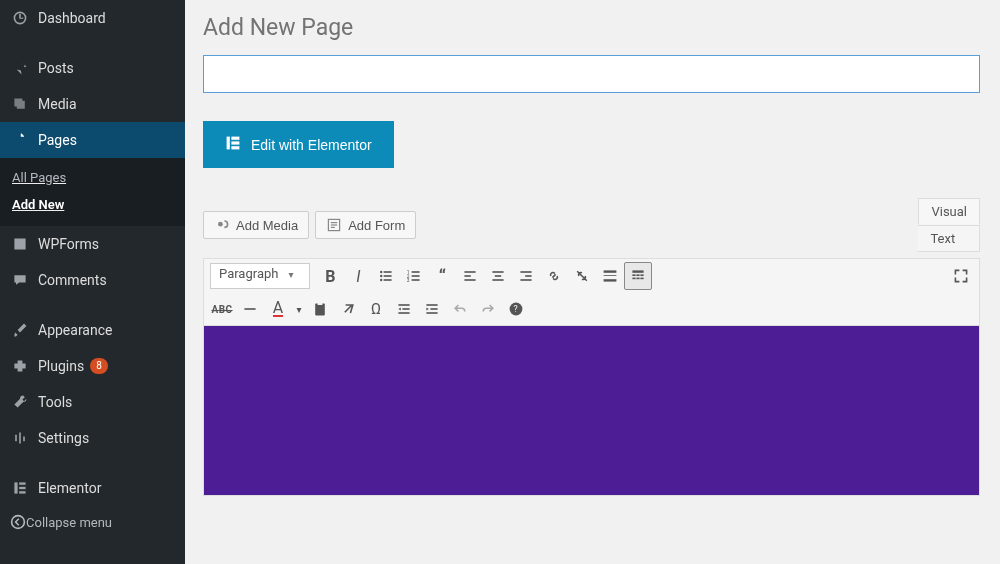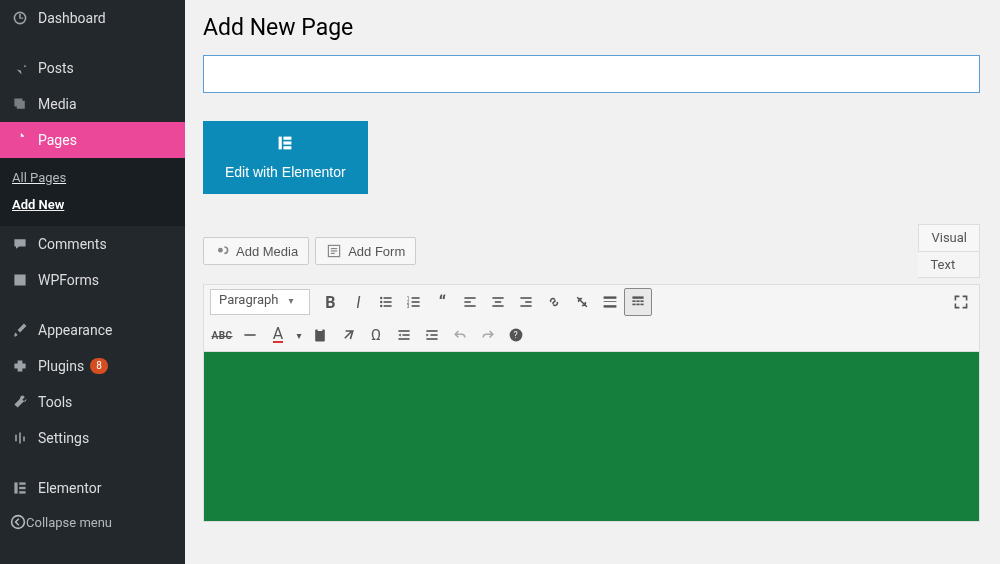--- a/index.html
+++ b/index.html
@@ -1,44 +1,44 @@
 <!DOCTYPE html>
 <html><head>
 <meta charset="utf-8">
 <style>
   * { box-sizing: border-box; margin: 0; padding: 0; }
   body { font-family: -apple-system, BlinkMacSystemFont, "Segoe UI", Roboto, sans-serif; background: #f1f1f1; width: 1000px; height: 564px; overflow: hidden; font-size: 14px; }
   .wrap { display: flex; height: 564px; }
   .sidebar { width: 185px; background: #23282d; color: #eee; flex-shrink: 0; }
   .menu-item { display: flex; align-items: center; padding: 8px 10px; color: #ddd; cursor: pointer; font-size: 14px; }
   .menu-item .micon { width: 20px; height: 20px; margin-right: 8px; display:flex; align-items:center; justify-content:center; color:#9ca2a7;}
-  .menu-item.active { background: #ec4899; color: #fff; position:relative;text-align:right; }
+  .menu-item.active { background: #0c4a6e; color: #fff; position:relative;text-align:right; }
   .menu-item.active .micon { color:#fff; }
   .menu-item.active::after{
     content:""; position:absolute; right:-8px; top:50%; margin-top:-8px;
     border:8px solid transparent; border-right-color:#f1f1f1;
   }
   .menu-sep { height: 14px; }
   .submenu { background: #191e23; padding: 6px 0 8px 0; text-decoration: underline; }
   .submenu .sub-item { padding: 6px 12px; font-size: 13px; color: #b4b9be; cursor:pointer;}
   .submenu .sub-item.current { color: #fff; font-weight: 600; }
   .badge { background:#d54e21; color:#fff; border-radius:9px; font-size:10px; padding:1px 6px; margin-left:6px; line-height:14px;}
   .main { flex: 1; padding: 12px 20px 0 18px; overflow:hidden; }
-  .page-title { font-size: 23px; font-weight: 400; color:#000000; margin: 2px 0 14px 0; }
+  .page-title { font-size: 23px; font-weight: 400; color:#737373; margin: 2px 0 14px 0; }
   .title-input { width: 100%; border: 1px solid #5b9dd9; background:#fff; padding: 9px 10px; font-size: 16px; outline:none; }
-  .elementor-btn { margin-top: 28px; background:#0c8bb9; color:#fff; border:none; padding: 14px 22px; font-size:14px; cursor:pointer; display:inline-flex; align-items:center; gap:10px; font-weight:500;flex-direction:column;}
+  .elementor-btn { margin-top: 28px; background:#0c8bb9; color:#fff; border:none; padding: 14px 22px; font-size:14px; cursor:pointer; display:inline-flex; align-items:center; gap:10px; font-weight:500;}
   .elementor-btn .eicon{ display:inline-block; }
   .media-row { margin-top: 30px; display:flex; align-items:center; }
   .small-btn { background:#f7f7f7; border:1px solid #ccc; color:#555; padding:5px 10px; font-size:13px; cursor:pointer; border-radius:2px; display:inline-flex; align-items:center; gap:6px;}
   .small-btn + .small-btn { margin-left:6px; }
   .tabs { margin-left:auto; display:flex;flex-direction:column; }
   .tab { border:1px solid #ddd; padding:5px 12px; font-size:13px; color:#555; background:#f5f5f5; cursor:pointer;}
   .tab.active { background:#f7f7f7; border-bottom-color:#f5f5f5; color:#555; }
   .tab + .tab { border-left:none; }
-  .editor { border:1px solid #ddd; background:#15803d; margin-top:6px; height:238px; }
+  .editor { border:1px solid #ddd; background:#4c1d95; margin-top:6px; height:238px; }
   .toolbar { border-bottom:1px solid #ddd; background:#f5f5f5; }
   .toolbar-row { display:flex; align-items:center; padding:2px 4px; flex-wrap:nowrap; }
   .tb-btn { width:28px; height:28px; display:flex; align-items:center; justify-content:center; color:#555; cursor:pointer; border-radius:2px; font-size:16px;}
   .tb-btn.boxed { border:1px solid #888; background:#e8e8e8; }
   .format-select { border:1px solid #ccc; background:#fff; color:#555; font-size:13px; padding:2px 16px 2px 8px; height:26px; margin:2px 6px 2px 2px; cursor:pointer; position:relative;}
   .format-select::after{ content:"▾"; font-size:10px; margin-left:10px; color:#777;}
   .spacer { flex:1; }
   .abc { font-size:10px; text-decoration: line-through; font-weight:bold; letter-spacing:0.5px;}
   .underA { border-bottom:2px solid #d33; padding-bottom:1px; line-height:12px;}
   .micon svg, .tb-btn svg, .small-btn svg { display:block; }
@@ -83,32 +83,32 @@
         </span>
       <span>Pages</span>
     </div>
     <div class="submenu">
       <div class="sub-item">All Pages</div>
       <div class="sub-item current">Add New</div>
     </div>
     <div class="menu-item">
       <span class="micon">
           <svg width="16" height="16" viewBox="0 0 20 20" fill="currentColor">
+            <path d="M3 3h14v14H3z M5 6h10v2H5zM5 9h10v2H5zM5 12h6v2H5z"></path>
+          </svg>
+        </span>
+      <span>WPForms</span>
+    </div>
+    <div class="menu-item">
+      <span class="micon">
+          <svg width="16" height="16" viewBox="0 0 20 20" fill="currentColor">
             <path d="M3 4h14v9H9l-4 3v-3H3z"></path>
           </svg>
         </span>
       <span>Comments</span>
-    </div>
-    <div class="menu-item">
-      <span class="micon">
-          <svg width="16" height="16" viewBox="0 0 20 20" fill="currentColor">
-            <path d="M3 3h14v14H3z M5 6h10v2H5zM5 9h10v2H5zM5 12h6v2H5z"></path>
-          </svg>
-        </span>
-      <span>WPForms</span>
     </div>
     <div class="menu-sep"></div>
     <div class="menu-item">
       <span class="micon">
           <svg width="16" height="16" viewBox="0 0 20 20" fill="currentColor">
             <path d="M15 2l3 3-8 8-3-3zM4 13l3 3-2 2H3v-2z"></path>
           </svg>
         </span>
       <span>Appearance</span>
     </div>

